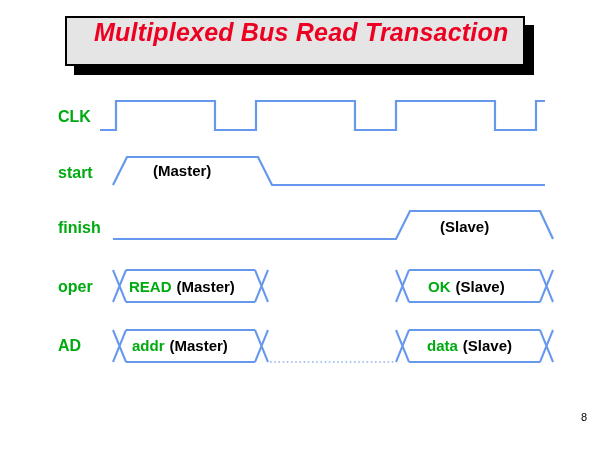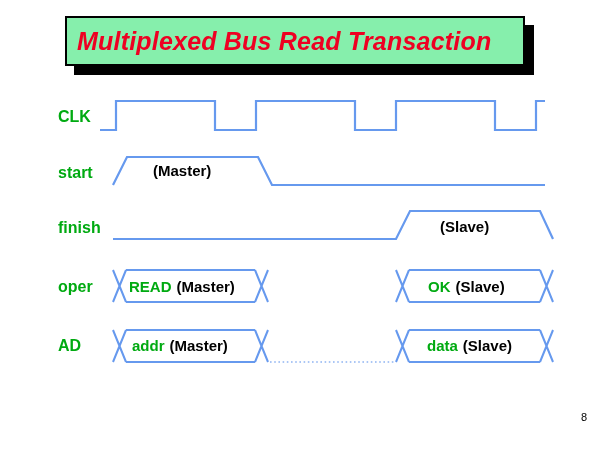--- a/index.html
+++ b/index.html
@@ -16,26 +16,25 @@
   }
 
   
   #title-banner {
     position: absolute;
     left: 65px;
     top: 16px;
     width: 460px;
     height: 50px;
     box-sizing: border-box;
-    background: #86efac;
+    background: #e5e5e5;
     border: 2px solid #000000;
     box-shadow: 9px 9px 0 0 #000000;
     display: flex;
-    align-items: center;
-    padding-left: 10px;
+    padding-left: 27px;
   }
   #title-text {
     font-family: "Liberation Sans", sans-serif;
     font-weight: bold;
     font-style: italic;
     font-size: 25px;
     color: #ee0022;
     letter-spacing: 0.2px;
     white-space: nowrap;
   }

